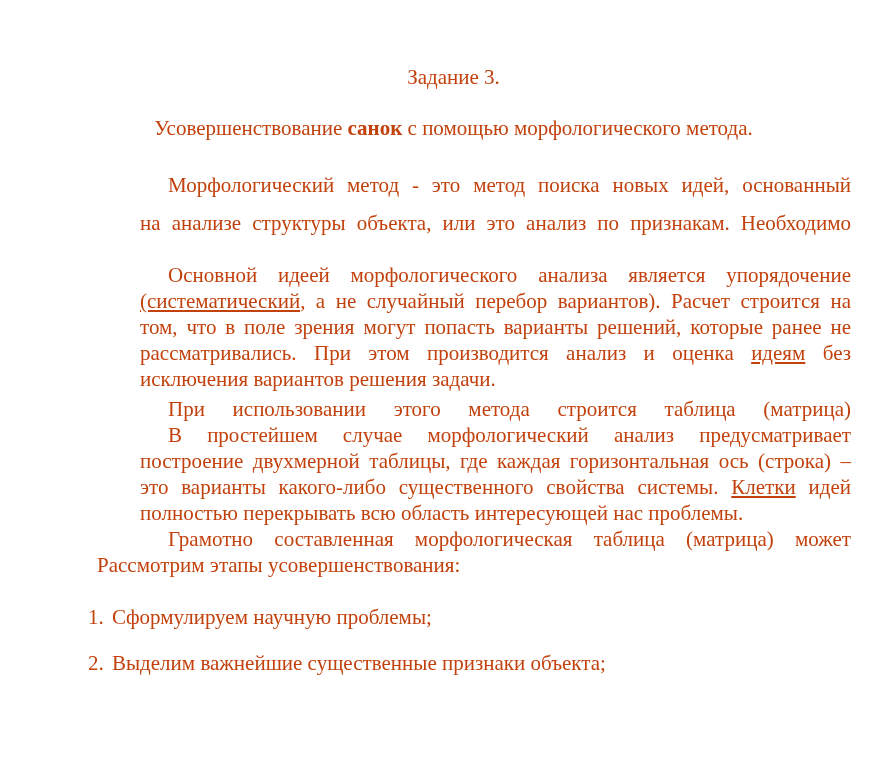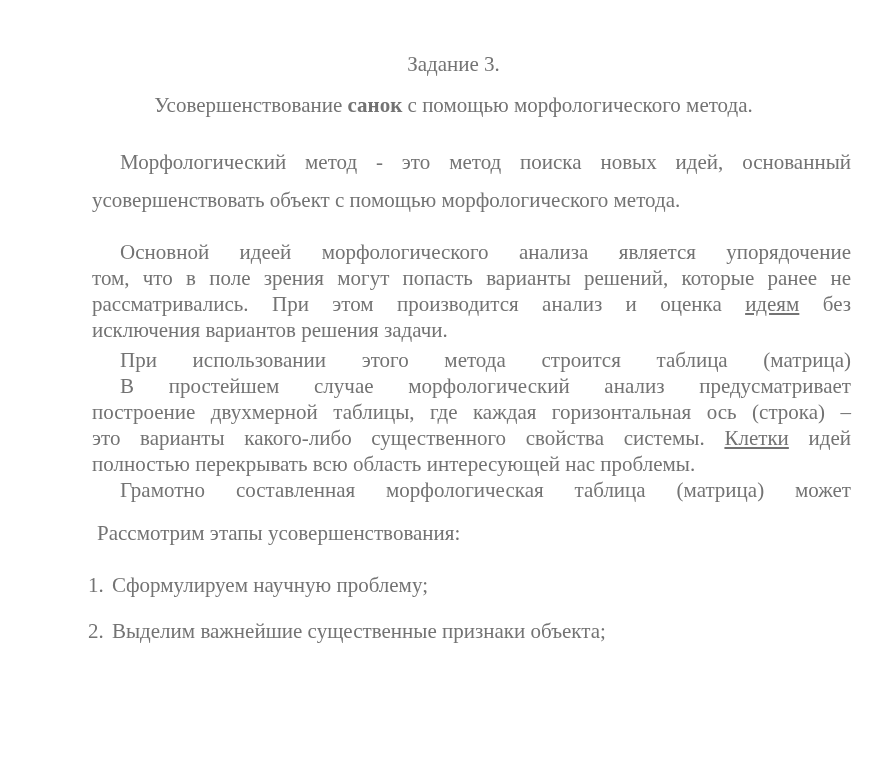--- a/index.html
+++ b/index.html
@@ -1,52 +1,51 @@
 <!DOCTYPE html>
 <html lang="ru"><head>
 <meta charset="utf-8">
 <style>
   html, body { margin: 0; padding: 0; background: #ffffff; }
   .page {
     position: relative;
     width: 870px;
     height: 778px;
     box-sizing: border-box;
-    padding: 0 19px 0 92px;
+    padding: 13px 19px 0 92px;
     overflow: hidden;
     background: #ffffff;
-    color: #737373;
+    color: #c2410c;
     font-family: "Liberation Serif", "DejaVu Serif", serif;
     font-size: 21px;
   }
   .title-line {
     margin-top: 51px;
     line-height: 26px;
     text-align: center;
     padding-right: 36px;
     white-space: nowrap;
   }
   .subtitle-line {
-    margin-top: 15px;
+    margin-top: 25px;
     line-height: 26px;
     text-align: center;
     padding-right: 36px;
     white-space: nowrap;
   }
-  .para .line { line-height: 26px; }
+  .para .line { line-height: 26px; margin-left: 48px; }
   .p1 { margin-top: 25px; }
   .p1 .line { line-height: 38px; }
   .p2 { margin-top: 20px; }
   .p3 { margin-top: 4px; }
   .j { text-align: justify; text-align-last: justify; }
   .ind { padding-left: 28px; }
   .bold { font-weight: bold; }
   .und { text-decoration: underline; }
   .prompt-line {
-    margin-top: 17px;
     line-height: 26px;
     padding-left: 5px;
   }
   .list-item {
     line-height: 26px;
     margin-left: -4px;
   }
   .list-item.first { margin-top: 26px; }
   .list-item.second { margin-top: 20px; }
   .num { display: inline-block; width: 24px; }
@@ -55,25 +54,26 @@
 <body>
 
 <div class="page">
 
   <div class="title-line">Задание 3.</div>
 
   <div class="subtitle-line"><span>Усовершенствование </span><span class="bold">санок</span><span> с помощью морфологического метода.</span></div>
 
   <div class="para p1">
     <div class="line j ind">Морфологический метод - это метод поиска новых идей, основанный</div>
-    <div class="line">усовершенствовать объект с помощью морфологического метода.</div>
+    <div class="line j">на анализе структуры объекта, или это анализ по признакам. Необходимо</div>
   </div>
 
   <div class="para p2">
     <div class="line j ind">Основной идеей морфологического анализа является упорядочение</div>
+    <div class="line j"><span class="und">(систематический</span><span>, а не случайный перебор вариантов). Расчет строится на</span></div>
     <div class="line j">том, что в поле зрения могут попасть варианты решений, которые ранее не</div>
     <div class="line j"><span>рассматривались. При этом производится анализ и оценка </span><span class="und">идеям</span><span> без</span></div>
     <div class="line">исключения вариантов решения задачи.</div>
   </div>
 
   <div class="para p3">
     <div class="line j ind">При использовании этого метода строится таблица (матрица)</div>
   </div>
 
   <div class="para p4">
@@ -82,17 +82,17 @@
     <div class="line j"><span>это варианты какого-либо существенного свойства системы. </span><span class="und">Клетки</span><span> идей</span></div>
   </div>
 
   <div class="para p5">
     <div class="line">полностью перекрывать всю область интересующей нас проблемы.</div>
     <div class="line j ind">Грамотно составленная морфологическая таблица (матрица) может</div>
   </div>
 
   <div class="prompt-line">Рассмотрим этапы усовершенствования:</div>
 
-  <div class="list-item first"><span class="num">1.</span><span>Сформулируем научную проблему;</span></div>
+  <div class="list-item first"><span class="num">1.</span><span>Сформулируем научную проблемы;</span></div>
 
   <div class="list-item second"><span class="num">2.</span><span>Выделим важнейшие существенные признаки объекта;</span></div>
 
 </div>
 
 </body></html>

